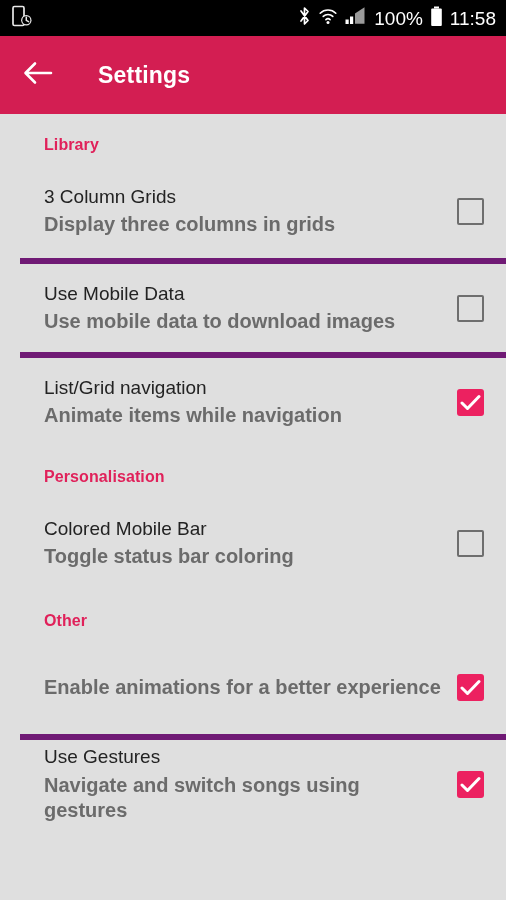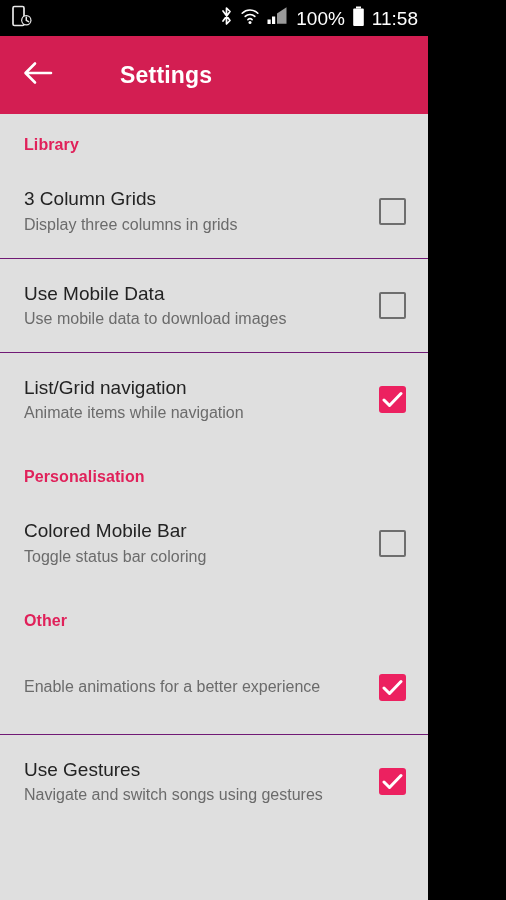--- a/index.html
+++ b/index.html
@@ -6,21 +6,21 @@
     margin: 0;
     padding: 0;
     background: #000;
   }
   body {
     font-family: "Liberation Sans", sans-serif;
     -webkit-font-smoothing: antialiased;
   }
   #phone {
     position: relative;
-    width: 428px;
+    width: 506px;
     height: 900px;
     overflow: hidden;
     background: #86efac;
   }
 
   
   .status-bar {
     position: relative;
     height: 36px;
     background: #000000;
@@ -65,63 +65,65 @@
     height: 44px;
     display: flex;
     align-items: center;
     justify-content: center;
     cursor: pointer;
   }
   .app-title {
     color: #FFFFFF;
     font-size: 23px;
     font-weight: bold;
-    margin-left: 60px;
+    margin-left: 38px;
     letter-spacing: 0.2px;
   }
 
   
   .content {
     background: #DFDFDF;
     height: calc(900px - 36px - 78px);
     overflow: hidden;
+    padding-left: 20px;
   }
   .section-header {
     color: #E0215A;
     font-size: 16px;
     font-weight: bold;
     padding: 22px 0 10px 24px;
     letter-spacing: 0.1px;
   }
   .row {
     display: flex;
     align-items: center;
     padding: 0 22px 0 24px;
     height: 94px;
     box-sizing: border-box;
     position: relative;
     cursor: pointer;
   }
   .row.divided {
-    border-top: 1px solid #701a75;
+    border-top: 6px solid #701a75;
   }
   .row-text {
     flex: 1 1 auto;
     min-width: 0;
   }
   .row-title {
     color: #232323;
     font-size: 19px;
     line-height: 1.25;
     margin-bottom: 4px;
   }
   .row-sub {
     color: #6B6B6B;
-    font-size: 16px;
+    font-size: 20px;
     line-height: 1.25;
+    font-weight: bold;
   }
   .checkbox {
     flex: 0 0 auto;
     width: 27px;
     height: 27px;
     box-sizing: border-box;
     margin-left: 16px;
     display: flex;
     align-items: center;
     justify-content: center;

